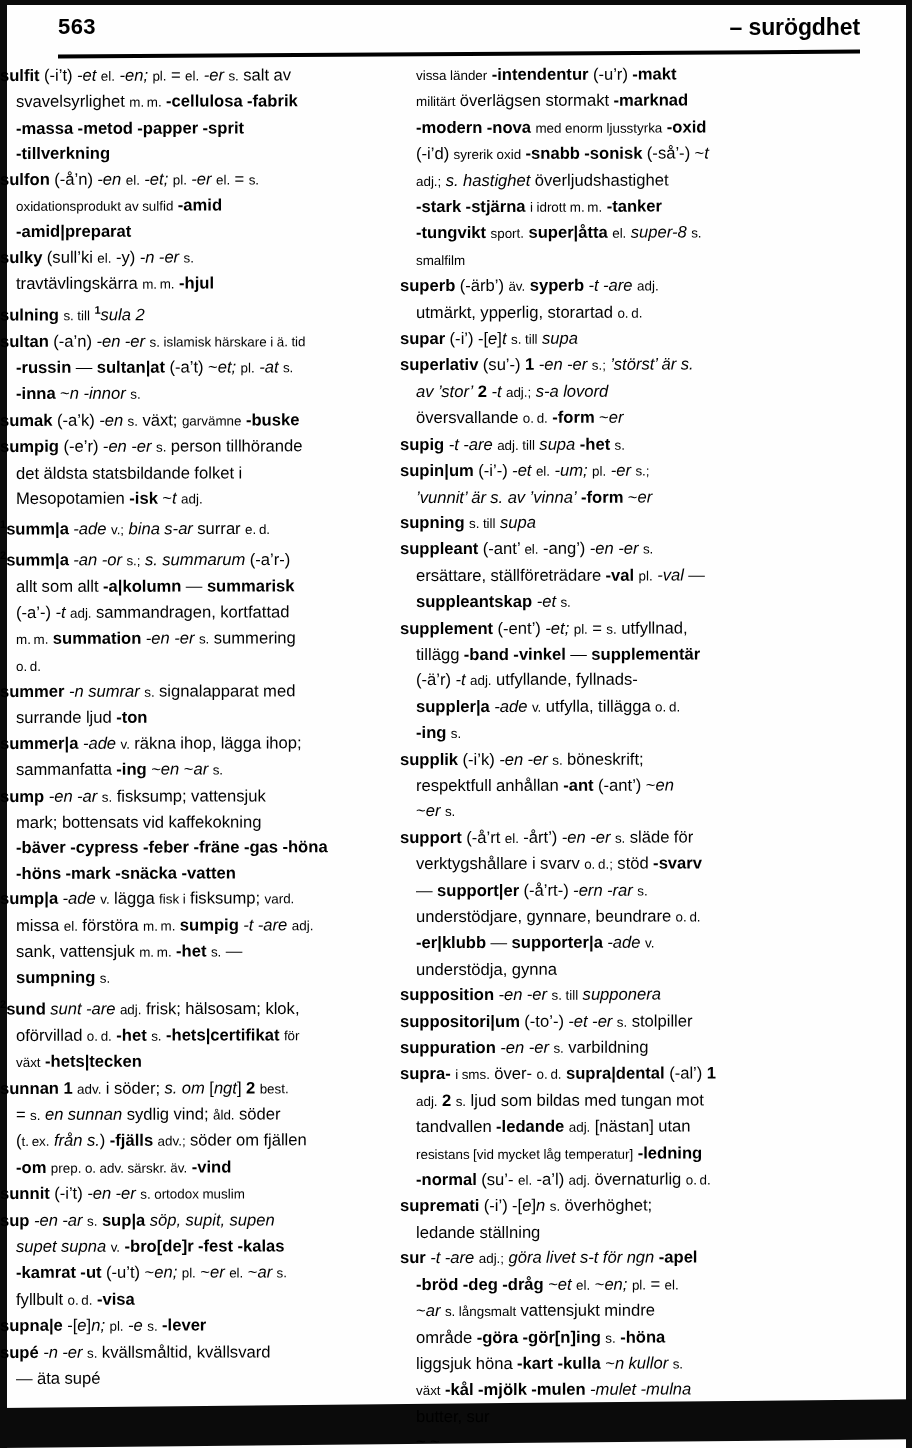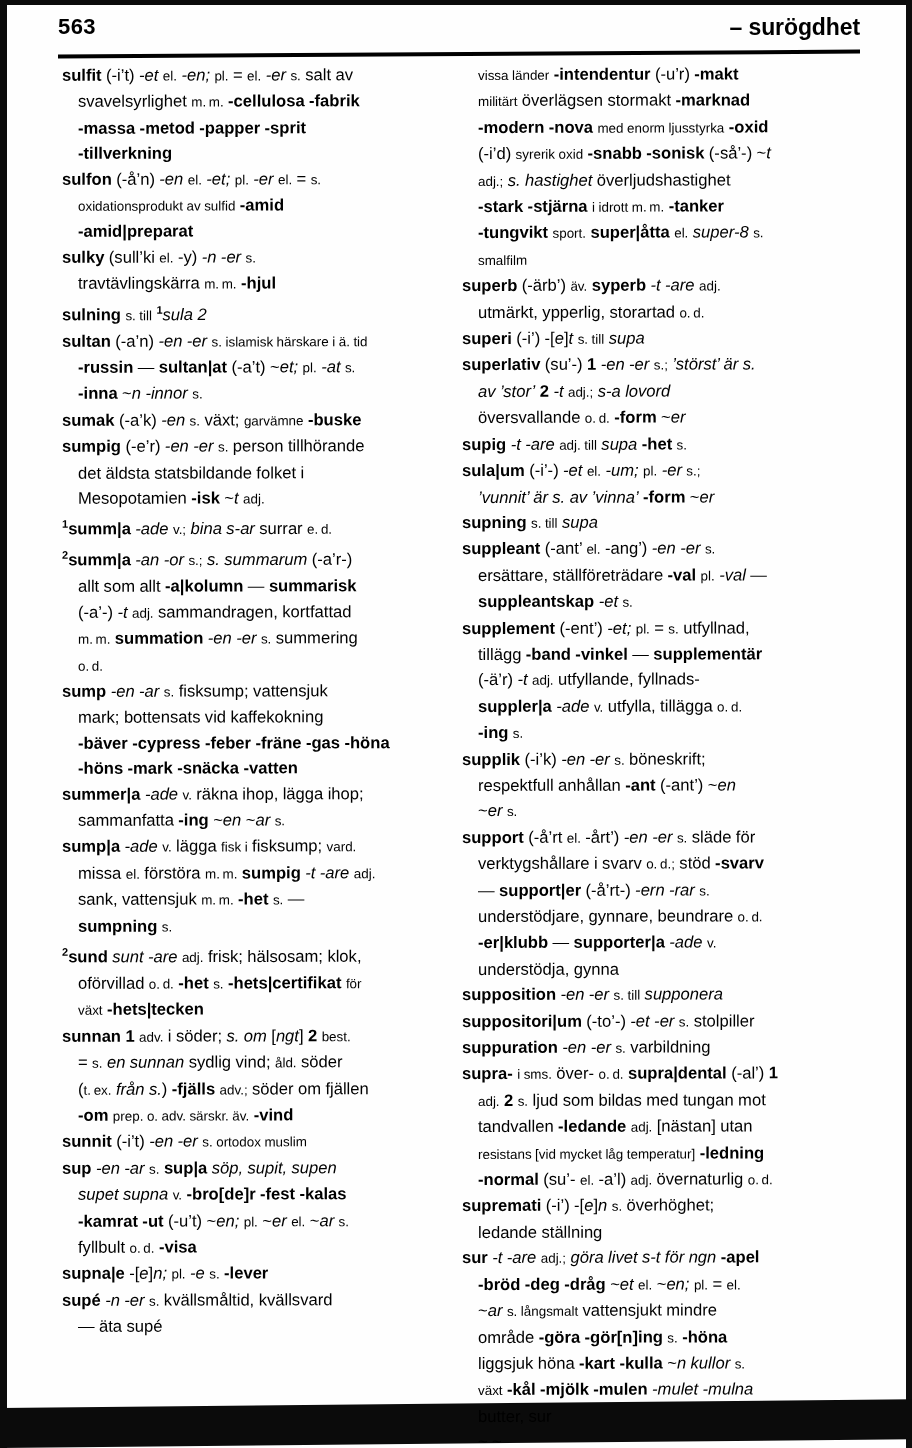--- a/index.html
+++ b/index.html
@@ -98,21 +98,20 @@
   }
 
   .col {
     font-size: 16.6px;
     line-height: 25.4px;
     text-align: left;
     word-spacing: -0.2px;
   }
   .col-left {
     width: 400px;
-    margin-left: 62px;
   }
   .col-right {
     width: 412px;
   }
 
   
   .entry {
     margin: 0 0 0 0;
     padding: 0;
     text-indent: -16px;
@@ -157,37 +156,38 @@
     <div class="col col-left" id="left-column">
         <div class="entry"><b class="hw">sulfit</b> (-i’t) <i class="it">-et</i> <span class="sm">el.</span> <i class="it">-en;</i> <span class="sm">pl.</span> = <span class="sm">el.</span> <i class="it">-er</i> <span class="sm">s.</span> salt av<br>svavelsyrlighet <span class="sm">m. m.</span> <b class="hw">-cellulosa -fabrik</b><br><b class="hw">-massa -metod -papper -sprit</b><br><b class="hw">-tillverkning</b></div>
         <div class="entry"><b class="hw">sulfon</b> (-å’n) <i class="it">-en</i> <span class="sm">el.</span> <i class="it">-et;</i> <span class="sm">pl.</span> <i class="it">-er</i> <span class="sm">el.</span> = <span class="sm">s.</span><br><span class="sm">oxidationsprodukt av sulfid</span> <b class="hw">-amid</b><br><b class="hw">-amid</b><span class="bar">|</span><b class="hw">preparat</b></div>
         <div class="entry"><b class="hw">sulky</b> (sull’ki <span class="sm">el.</span> -y) <i class="it">-n -er</i> <span class="sm">s.</span><br>travtävlingskärra <span class="sm">m. m.</span> <b class="hw">-hjul</b></div>
         <div class="entry"><b class="hw">sulning</b> <span class="sm">s. till</span> <sup class="sup">1</sup><i class="it">sula 2</i></div>
         <div class="entry"><b class="hw">sultan</b> (-a’n) <i class="it">-en -er</i> <span class="sm">s. islamisk härskare i ä. tid</span><br><b class="hw">-russin</b> — <b class="hw">sultan</b><span class="bar">|</span><b class="hw">at</b> (-a’t) ~<i class="it">et;</i> <span class="sm">pl.</span> <i class="it">-at</i> <span class="sm">s.</span><br><b class="hw">-inna</b> ~<i class="it">n -innor</i> <span class="sm">s.</span></div>
         <div class="entry"><b class="hw">sumak</b> (-a’k) <i class="it">-en</i> <span class="sm">s.</span> växt; <span class="sm">garvämne</span> <b class="hw">-buske</b></div>
         <div class="entry"><b class="hw">sumpig</b> (-e’r) <i class="it">-en -er</i> <span class="sm">s.</span> person tillhörande<br>det äldsta statsbildande folket i<br>Mesopotamien <b class="hw">-isk</b> ~<i class="it">t</i> <span class="sm">adj.</span></div>
         <div class="entry"><sup class="sup">1</sup><b class="hw">summ</b><span class="bar">|</span><b class="hw">a</b> <i class="it">-ade</i> <span class="sm">v.;</span> <i class="it">bina s-ar</i> surrar <span class="sm">e. d.</span></div>
         <div class="entry"><sup class="sup">2</sup><b class="hw">summ</b><span class="bar">|</span><b class="hw">a</b> <i class="it">-an -or</i> <span class="sm">s.;</span> <i class="it">s. summarum</i> (-a’r-)<br>allt som allt <b class="hw">-a</b><span class="bar">|</span><b class="hw">kolumn</b> — <b class="hw">summarisk</b><br>(-a’-) <i class="it">-t</i> <span class="sm">adj.</span> sammandragen, kortfattad<br><span class="sm">m. m.</span> <b class="hw">summation</b> <i class="it">-en -er</i> <span class="sm">s.</span> summering<br><span class="sm">o. d.</span></div>
+        <div class="entry"><b class="hw">summer</b> <i class="it">-n sumrar</i> <span class="sm">s.</span> signalapparat med<br>surrande ljud <b class="hw">-ton</b></div>
+        <div class="entry"><b class="hw">summer</b><span class="bar">|</span><b class="hw">a</b> <i class="it">-ade</i> <span class="sm">v.</span> räkna ihop, lägga ihop;<br>sammanfatta <b class="hw">-ing</b> ~<i class="it">en</i> ~<i class="it">ar</i> <span class="sm">s.</span></div>
         <div class="entry"><b class="hw">sump</b> <i class="it">-en -ar</i> <span class="sm">s.</span> fisksump; vattensjuk<br>mark; bottensats vid kaffekokning<br><b class="hw">-bäver -cypress -feber -fräne -gas -höna</b><br><b class="hw">-höns -mark -snäcka -vatten</b></div>
-        <div class="entry"><b class="hw">summer</b><span class="bar">|</span><b class="hw">a</b> <i class="it">-ade</i> <span class="sm">v.</span> räkna ihop, lägga ihop;<br>sammanfatta <b class="hw">-ing</b> ~<i class="it">en</i> ~<i class="it">ar</i> <span class="sm">s.</span></div>
         <div class="entry"><b class="hw">sump</b><span class="bar">|</span><b class="hw">a</b> <i class="it">-ade</i> <span class="sm">v.</span> lägga <span class="sm">fisk i</span> fisksump; <span class="sm">vard.</span><br>missa <span class="sm">el.</span> förstöra <span class="sm">m. m.</span> <b class="hw">sumpig</b> <i class="it">-t -are</i> <span class="sm">adj.</span><br>sank, vattensjuk <span class="sm">m. m.</span> <b class="hw">-het</b> <span class="sm">s.</span> —<br><b class="hw">sumpning</b> <span class="sm">s.</span></div>
         <div class="entry"><sup class="sup">2</sup><b class="hw">sund</b> <i class="it">sunt -are</i> <span class="sm">adj.</span> frisk; hälsosam; klok,<br>oförvillad <span class="sm">o. d.</span> <b class="hw">-het</b> <span class="sm">s.</span> <b class="hw">-hets</b><span class="bar">|</span><b class="hw">certifikat</b> <span class="sm">för</span><br><span class="sm">växt</span> <b class="hw">-hets</b><span class="bar">|</span><b class="hw">tecken</b></div>
         <div class="entry"><b class="hw">sunnan</b> <b class="num">1</b> <span class="sm">adv.</span> i söder; <i class="it">s. om</i> [<i class="it">ngt</i>] <b class="num">2</b> <span class="sm">best.</span><br>= <span class="sm">s.</span> <i class="it">en sunnan</i> sydlig vind; <span class="sm">åld.</span> söder<br>(<span class="sm">t. ex.</span> <i class="it">från s.</i>) <b class="hw">-fjälls</b> <span class="sm">adv.;</span> söder om fjällen<br><b class="hw">-om</b> <span class="sm">prep. o. adv. särskr. äv.</span> <b class="hw">-vind</b></div>
         <div class="entry"><b class="hw">sunnit</b> (-i’t) <i class="it">-en -er</i> <span class="sm">s. ortodox muslim</span></div>
         <div class="entry"><b class="hw">sup</b> <i class="it">-en -ar</i> <span class="sm">s.</span> <b class="hw">sup</b><span class="bar">|</span><b class="hw">a</b> <i class="it">söp, supit, supen</i><br><i class="it">supet supna</i> <span class="sm">v.</span> <b class="hw">-bro[de]r -fest -kalas</b><br><b class="hw">-kamrat -ut</b> (-u’t) ~<i class="it">en;</i> <span class="sm">pl.</span> ~<i class="it">er</i> <span class="sm">el.</span> ~<i class="it">ar</i> <span class="sm">s.</span><br>fyllbult <span class="sm">o. d.</span> <b class="hw">-visa</b></div>
         <div class="entry"><b class="hw">supna</b><span class="bar">|</span><b class="hw">e</b> -[<i class="it">e</i>]<i class="it">n;</i> <span class="sm">pl.</span> <i class="it">-e</i> <span class="sm">s.</span> <b class="hw">-lever</b></div>
         <div class="entry"><b class="hw">supé</b> <i class="it">-n -er</i> <span class="sm">s.</span> kvällsmåltid, kvällsvard<br> —    äta supé</div>
       </div>
     <div class="col col-right" id="right-column">
         <div class="entry cont"><span class="sm">vissa länder</span> <b class="hw">-intendentur</b> (-u’r) <b class="hw">-makt</b><br><span class="sm">militärt</span> överlägsen stormakt <b class="hw">-marknad</b><br><b class="hw">-modern -nova</b> <span class="sm">med enorm ljusstyrka</span> <b class="hw">-oxid</b><br>(-i’d) <span class="sm">syrerik oxid</span> <b class="hw">-snabb -sonisk</b> (-så’-) ~<i class="it">t</i><br><span class="sm">adj.;</span> <i class="it">s. hastighet</i> överljudshastighet<br><b class="hw">-stark -stjärna</b> <span class="sm">i idrott m. m.</span> <b class="hw">-tanker</b><br><b class="hw">-tungvikt</b> <span class="sm">sport.</span> <b class="hw">super</b><span class="bar">|</span><b class="hw">åtta</b> <span class="sm">el.</span> <i class="it">super-8</i> <span class="sm">s.</span><br><span class="sm">smalfilm</span></div>
         <div class="entry"><b class="hw">superb</b> (-ärb’) <span class="sm">äv.</span> <b class="hw">syperb</b> <i class="it">-t -are</i> <span class="sm">adj.</span><br>utmärkt, ypperlig, storartad <span class="sm">o. d.</span></div>
-        <div class="entry"><b class="hw">superi</b> (-i’) -[<i class="it">e</i>]<i class="it">t</i> <span class="sm">s. till</span> <i class="it">supa</i></div>
+        <div class="entry"><b class="hw">supar</b> (-i’) -[<i class="it">e</i>]<i class="it">t</i> <span class="sm">s. till</span> <i class="it">supa</i></div>
         <div class="entry"><b class="hw">superlativ</b> (su’-) <b class="num">1</b> <i class="it">-en -er</i> <span class="sm">s.;</span> <i class="it">’störst’ är s.</i><br><i class="it">av ’stor’</i> <b class="num">2</b> <i class="it">-t</i> <span class="sm">adj.;</span> <i class="it">s-a lovord</i><br>översvallande <span class="sm">o. d.</span> <b class="hw">-form</b> ~<i class="it">er</i></div>
         <div class="entry"><b class="hw">supig</b> <i class="it">-t -are</i> <span class="sm">adj. till</span> <i class="it">supa</i> <b class="hw">-het</b> <span class="sm">s.</span></div>
-        <div class="entry"><b class="hw">sula</b><span class="bar">|</span><b class="hw">um</b> (-i’-) <i class="it">-et</i> <span class="sm">el.</span> <i class="it">-um;</i> <span class="sm">pl.</span> <i class="it">-er</i> <span class="sm">s.;</span><br><i class="it">’vunnit’ är s. av ’vinna’</i> <b class="hw">-form</b> ~<i class="it">er</i></div>
+        <div class="entry"><b class="hw">supin</b><span class="bar">|</span><b class="hw">um</b> (-i’-) <i class="it">-et</i> <span class="sm">el.</span> <i class="it">-um;</i> <span class="sm">pl.</span> <i class="it">-er</i> <span class="sm">s.;</span><br><i class="it">’vunnit’ är s. av ’vinna’</i> <b class="hw">-form</b> ~<i class="it">er</i></div>
         <div class="entry"><b class="hw">supning</b> <span class="sm">s. till</span> <i class="it">supa</i></div>
         <div class="entry"><b class="hw">suppleant</b> (-ant’ <span class="sm">el.</span> -ang’) <i class="it">-en -er</i> <span class="sm">s.</span><br>ersättare, ställföreträdare <b class="hw">-val</b> <span class="sm">pl.</span> <i class="it">-val</i> —<br><b class="hw">suppleantskap</b> <i class="it">-et</i> <span class="sm">s.</span></div>
         <div class="entry"><b class="hw">supplement</b> (-ent’) <i class="it">-et;</i> <span class="sm">pl.</span> = <span class="sm">s.</span> utfyllnad,<br>tillägg <b class="hw">-band -vinkel</b> — <b class="hw">supplementär</b><br>(-ä’r) <i class="it">-t</i> <span class="sm">adj.</span> utfyllande, fyllnads-<br><b class="hw">suppler</b><span class="bar">|</span><b class="hw">a</b> <i class="it">-ade</i> <span class="sm">v.</span> utfylla, tillägga <span class="sm">o. d.</span><br><b class="hw">-ing</b> <span class="sm">s.</span></div>
         <div class="entry"><b class="hw">supplik</b> (-i’k) <i class="it">-en -er</i> <span class="sm">s.</span> böneskrift;<br>respektfull anhållan <b class="hw">-ant</b> (-ant’) ~<i class="it">en</i><br>~<i class="it">er</i> <span class="sm">s.</span></div>
         <div class="entry"><b class="hw">support</b> (-å’rt <span class="sm">el.</span> -årt’) <i class="it">-en -er</i> <span class="sm">s.</span> släde för<br>verktygshållare i svarv <span class="sm">o. d.;</span> stöd <b class="hw">-svarv</b><br>— <b class="hw">support</b><span class="bar">|</span><b class="hw">er</b> (-å’rt-) <i class="it">-ern -rar</i> <span class="sm">s.</span><br>understödjare, gynnare, beundrare <span class="sm">o. d.</span><br><b class="hw">-er</b><span class="bar">|</span><b class="hw">klubb</b> — <b class="hw">supporter</b><span class="bar">|</span><b class="hw">a</b> <i class="it">-ade</i> <span class="sm">v.</span><br>understödja, gynna</div>
         <div class="entry"><b class="hw">supposition</b> <i class="it">-en -er</i> <span class="sm">s. till</span> <i class="it">supponera</i></div>
         <div class="entry"><b class="hw">suppositori</b><span class="bar">|</span><b class="hw">um</b> (-to’-) <i class="it">-et -er</i> <span class="sm">s.</span> stolpiller</div>
         <div class="entry"><b class="hw">suppuration</b> <i class="it">-en -er</i> <span class="sm">s.</span> varbildning</div>
         <div class="entry"><b class="hw">supra-</b> <span class="sm">i sms.</span> över- <span class="sm">o. d.</span> <b class="hw">supra</b><span class="bar">|</span><b class="hw">dental</b> (-al’) <b class="num">1</b><br><span class="sm">adj.</span> <b class="num">2</b> <span class="sm">s.</span> ljud som bildas med tungan mot<br>tandvallen <b class="hw">-ledande</b> <span class="sm">adj.</span> [nästan] utan<br><span class="sm">resistans [vid mycket låg temperatur]</span> <b class="hw">-ledning</b><br><b class="hw">-normal</b> (su’- <span class="sm">el.</span> -a’l) <span class="sm">adj.</span> övernaturlig <span class="sm">o. d.</span></div>
         <div class="entry"><b class="hw">supremati</b> (-i’) -[<i class="it">e</i>]<i class="it">n</i> <span class="sm">s.</span> överhöghet;<br>ledande ställning</div>

